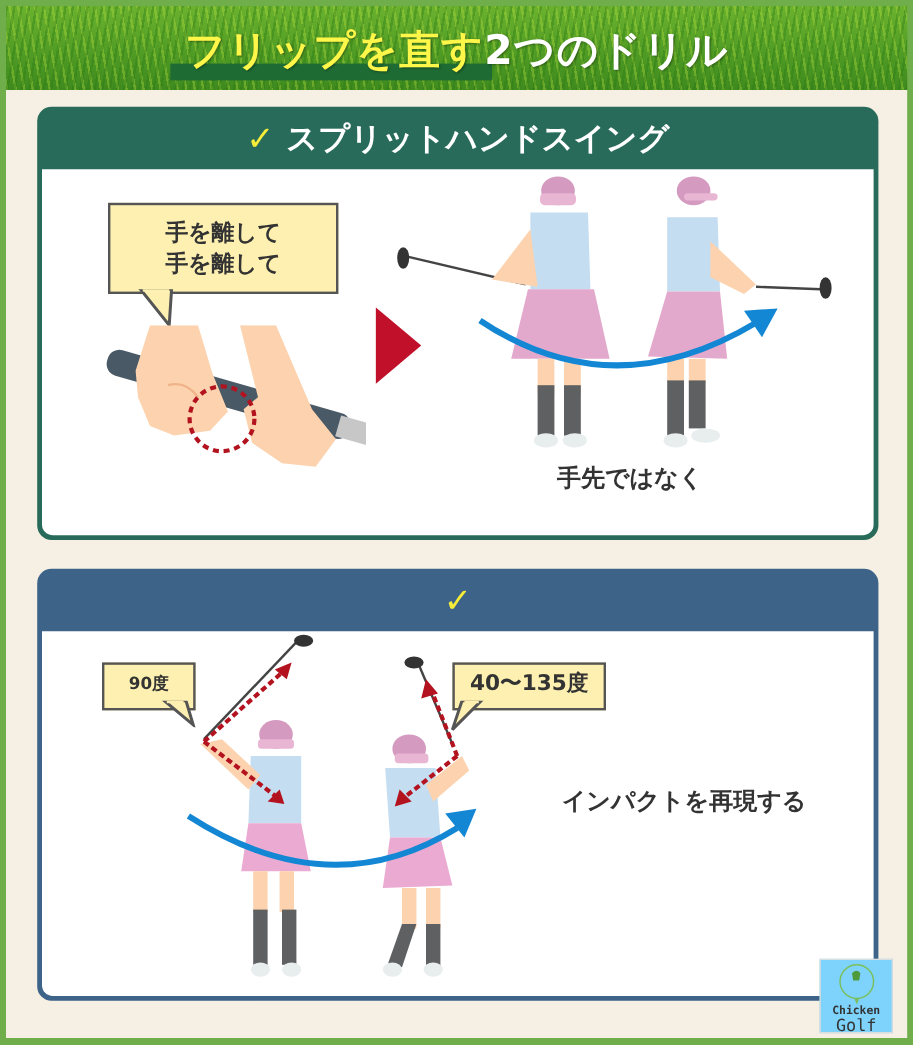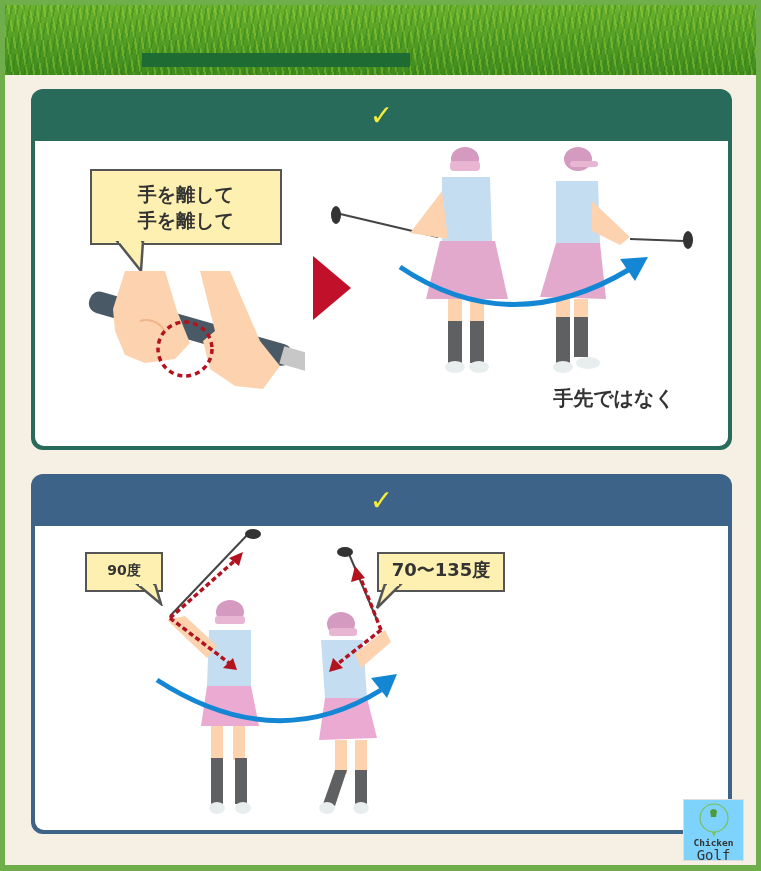--- a/index.html
+++ b/index.html
@@ -24,41 +24,47 @@
   .card1 { top:89px; height:361px; background:#286b5a; }
   .card2 { top:474px; height:360px; background:#3d6488; }
   .card-head { height:52px; display:flex; align-items:center; justify-content:center; gap:10px;
                color:#fff; font-size:26px; font-weight:bold; }
   .check { color:#f6ec3a; font-size:28px; font-weight:bold; }
   .card-body { position:absolute; left:4px; right:4px; top:52px; bottom:4px; background:#fff;
                border-radius:0 0 9px 9px; }
 
   .bubble { position:absolute; background:#fdf0b0; border:2.5px solid #555; color:#333;
             font-weight:bold; text-align:center; }
-  .caption { position:absolute; color:#333; font-weight:bold; text-align:right; font-size:20px; line-height:28px; }
+  .caption { position:absolute; color:#333; font-weight:bold; text-align:center; font-size:20px; line-height:28px; }
   svg { position:absolute; }
   .logo { position:absolute; left:683px; top:799px; width:59px; height:60px; background:#7dd3fc;
           border:1px solid #ddd; text-align:center; font-family:"DejaVu Sans Mono", monospace; }
   .logo .l1 { position:absolute; top:37px; left:0; right:0; font-size:9.5px; font-weight:bold; color:#333; }
   .logo .l2 { position:absolute; top:47px; left:0; right:0; font-size:14px; font-weight:normal; color:#333; }
 </style>
 </head>
 <body>
 
 <div class="frame"></div>
 
 <div class="header">
   <div class="title-underline"></div>
+  <div class="title-wrap">
+    <div class="title">
+      <span class="t-yellow">フリップを直す</span><span class="t-white">2つのドリル</span>
+    </div>
+  </div>
 </div>
 
 <div class="paper"></div>
 
 <div class="card card1">
   <div class="card-head">
     <span class="check">✓</span>
+    <span>スプリットハンドスイング</span>
   </div>
   <div class="card-body">
 
     <div class="bubble" style="left:55px;top:28px;width:192px;height:76px;font-size:19px;line-height:26px;padding-top:10px;box-sizing:border-box;">
       <div>手を離して</div>
       <div>手を離して</div>
     </div>
     <svg style="left:80px;top:100px" width="40" height="32" viewBox="0 0 40 32">
       <polygon points="2,0 28,0 26,30" fill="#fdf0b0" stroke="#555" stroke-width="2.5"></polygon>
       <rect x="4" y="-2" width="22" height="4" fill="#fdf0b0"></rect>
@@ -130,21 +136,21 @@
   <div class="card-body">
     <div class="bubble" style="left:50px;top:26px;width:74px;height:36px;font-size:14px;line-height:32px;">
       <span>90度</span>
     </div>
     <svg style="left:100px;top:58px" width="30" height="22" viewBox="0 0 30 22">
       <polygon points="2,0 20,0 26,20" fill="#fdf0b0" stroke="#555" stroke-width="2.5"></polygon>
       <rect x="4" y="-2" width="14" height="4" fill="#fdf0b0"></rect>
     </svg>
 
     <div class="bubble" style="left:342px;top:26px;width:124px;height:36px;font-size:18px;line-height:32px;">
-      <span>70〜135度</span>
+      <span>40〜135度</span>
     </div>
     <svg style="left:340px;top:58px" width="30" height="26" viewBox="0 0 30 26">
       <polygon points="10,0 26,0 2,24" fill="#fdf0b0" stroke="#555" stroke-width="2.5"></polygon>
       <rect x="12" y="-2" width="12" height="4" fill="#fdf0b0"></rect>
     </svg>
 
     <svg style="left:110px;top:0px" width="280" height="300" viewBox="0 0 280 300">
 
       <line x1="25" y1="90" x2="105" y2="6" stroke="#444" stroke-width="2"></line>
       <ellipse cx="108" cy="8" rx="8" ry="5" fill="#333"></ellipse>
@@ -181,20 +187,21 @@
       <path d="M236,104 L214,48" stroke="#b3121f" stroke-width="3.5" stroke-dasharray="5 3" fill="none"></path>
       <polygon points="210,40 206,56 220,52" fill="#b3121f"></polygon>
       <path d="M236,104 L190,140" stroke="#b3121f" stroke-width="3.5" stroke-dasharray="5 3" fill="none"></path>
       <polygon points="184,146 188,132 198,142" fill="#b3121f"></polygon>
 
       <path d="M12,154 Q130,230 236,164" stroke="#1487d4" stroke-width="5" fill="none"></path>
       <polygon points="226,152 252,148 242,172" fill="#1487d4"></polygon>
     </svg>
 
     <div class="caption" style="left:400px;top:127px;width:270px;">
+      <div>インパクトを再現する</div>
     </div>
   </div>
 </div>
 
 <div class="logo">
   <svg style="left:14px;top:3px" width="32" height="34" viewBox="0 0 32 34">
     <circle cx="16" cy="15" r="14" fill="none" stroke="#7bbf5a" stroke-width="1.2"></circle>
     <path d="M12,8 Q16,4 19,8 L18,14 L13,14 Z" fill="#4f9a3a"></path>
     <polygon points="14,29 18,29 16,34" fill="#7bbf5a"></polygon>
   </svg>

